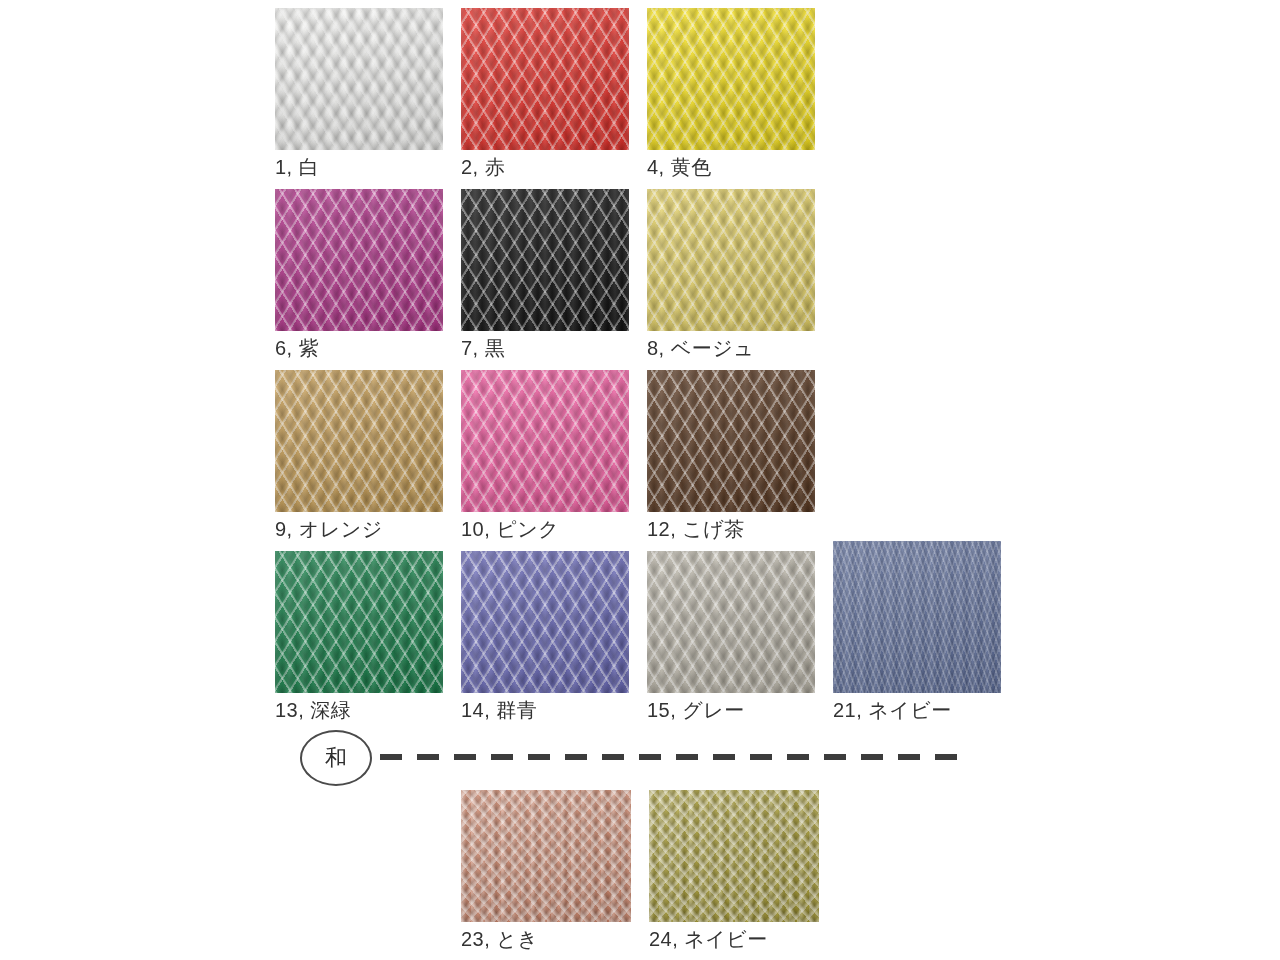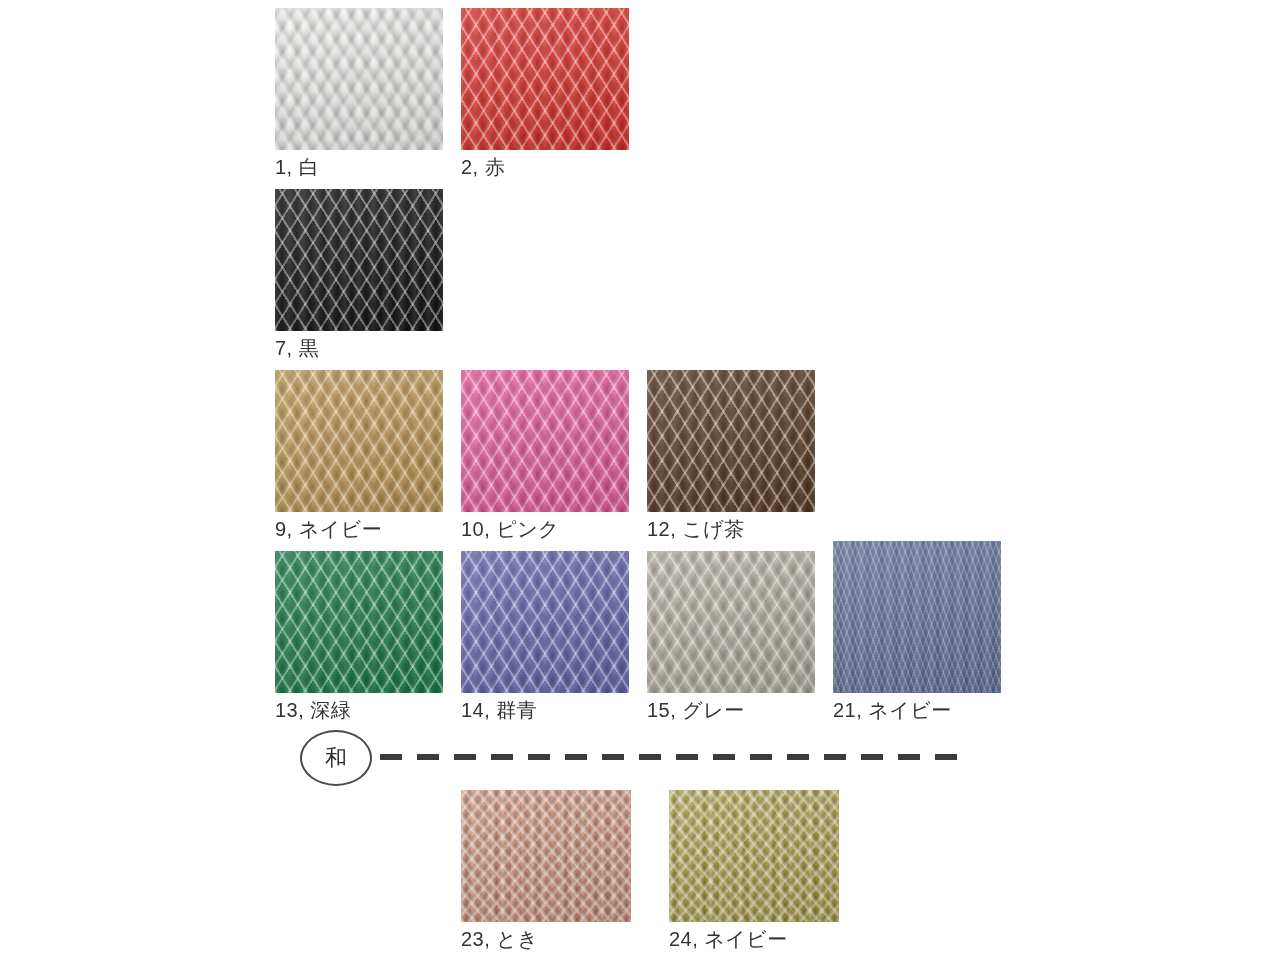--- a/index.html
+++ b/index.html
@@ -170,21 +170,21 @@
       #3c3c3c 0px, #3c3c3c 22px,
       rgba(0,0,0,0) 22px, rgba(0,0,0,0) 37px);
   }
 
   
   .bottom-grid {
     position: absolute;
     left: 461px;
     top: 790px;
     display: flex;
-    gap: 38px;
+    gap: 18px;
   }
   .bottom-grid .cell { width: 170px; }
   .bottom-grid .swatch { width: 170px; height: 132px; }
 </style>
 </head>
 <body style="background: rgb(255, 255, 255);">
 
 <div class="catalog">
 
   <div class="grid">
@@ -197,39 +197,60 @@
         </div>
         <div class="label">1, 白</div>
       </div>
       <div class="cell">
         <div class="swatch" style="background-color: rgb(232, 49, 42);">
           <div class="tex"></div>
           <div class="shade"></div>
         </div>
         <div class="label">2, 赤</div>
       </div>
+      <div class="cell">
+        <div class="swatch" style="background-color: rgb(248, 227, 30);">
+          <div class="tex"></div>
+          <div class="shade"></div>
+        </div>
+        <div class="label">4, 黄色</div>
+      </div>
     </div>
 
     <div class="grid-row r2">
       <div class="cell">
+        <div class="swatch" style="background-color: rgb(181, 54, 141);">
+          <div class="tex"></div>
+          <div class="shade"></div>
+        </div>
+        <div class="label">6, 紫</div>
+      </div>
+      <div class="cell">
         <div class="swatch" style="background-color: rgb(17, 17, 17);">
           <div class="tex"></div>
           <div class="shade"></div>
         </div>
         <div class="label">7, 黒</div>
       </div>
+      <div class="cell">
+        <div class="swatch" style="background-color: rgb(230, 211, 103);">
+          <div class="tex"></div>
+          <div class="shade"></div>
+        </div>
+        <div class="label">8, ベージュ</div>
+      </div>
     </div>
 
     <div class="grid-row r3">
       <div class="cell">
         <div class="swatch" style="background-color: rgb(199, 158, 86);">
           <div class="tex"></div>
           <div class="shade"></div>
         </div>
-        <div class="label">9, ネイビー</div>
+        <div class="label">9, オレンジ</div>
       </div>
       <div class="cell">
         <div class="swatch" style="background-color: rgb(244, 95, 163);">
           <div class="tex"></div>
           <div class="shade"></div>
         </div>
         <div class="label">10, ピンク</div>
       </div>
       <div class="cell">
         <div class="swatch" style="background-color: rgb(92, 58, 34);">

